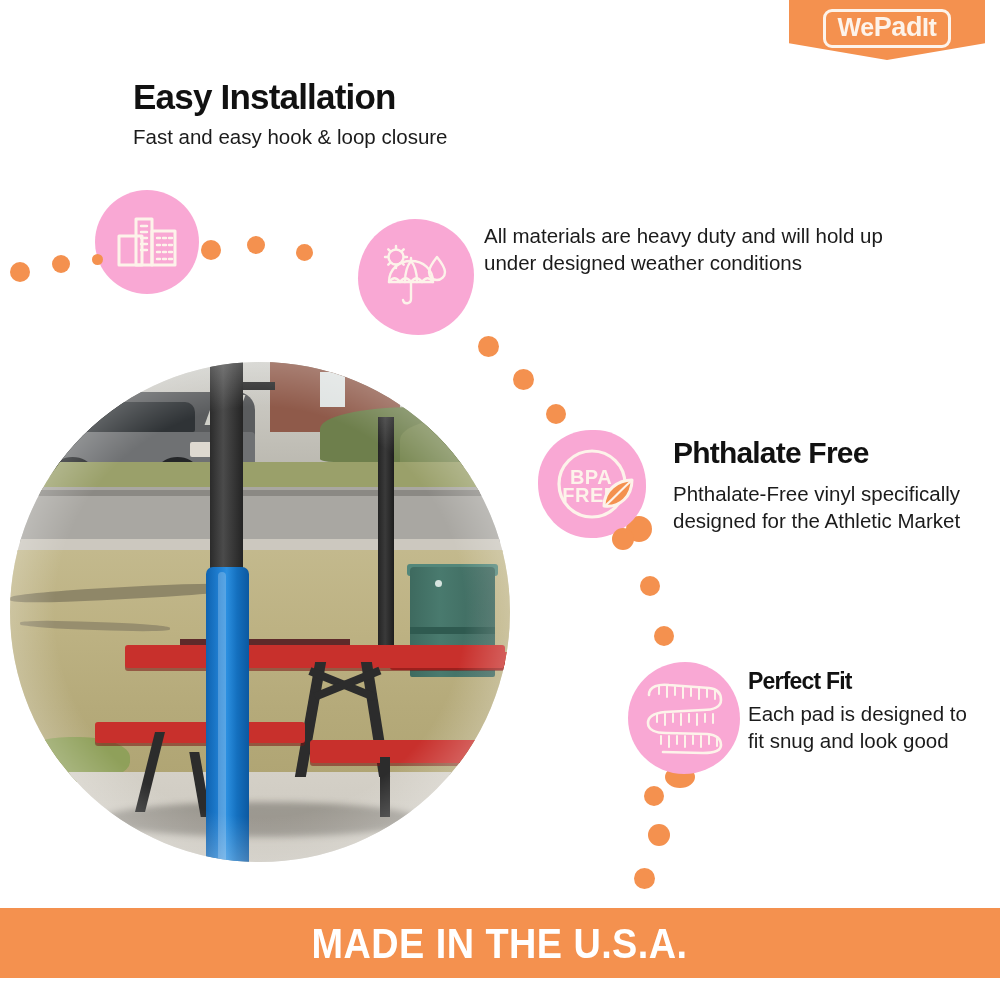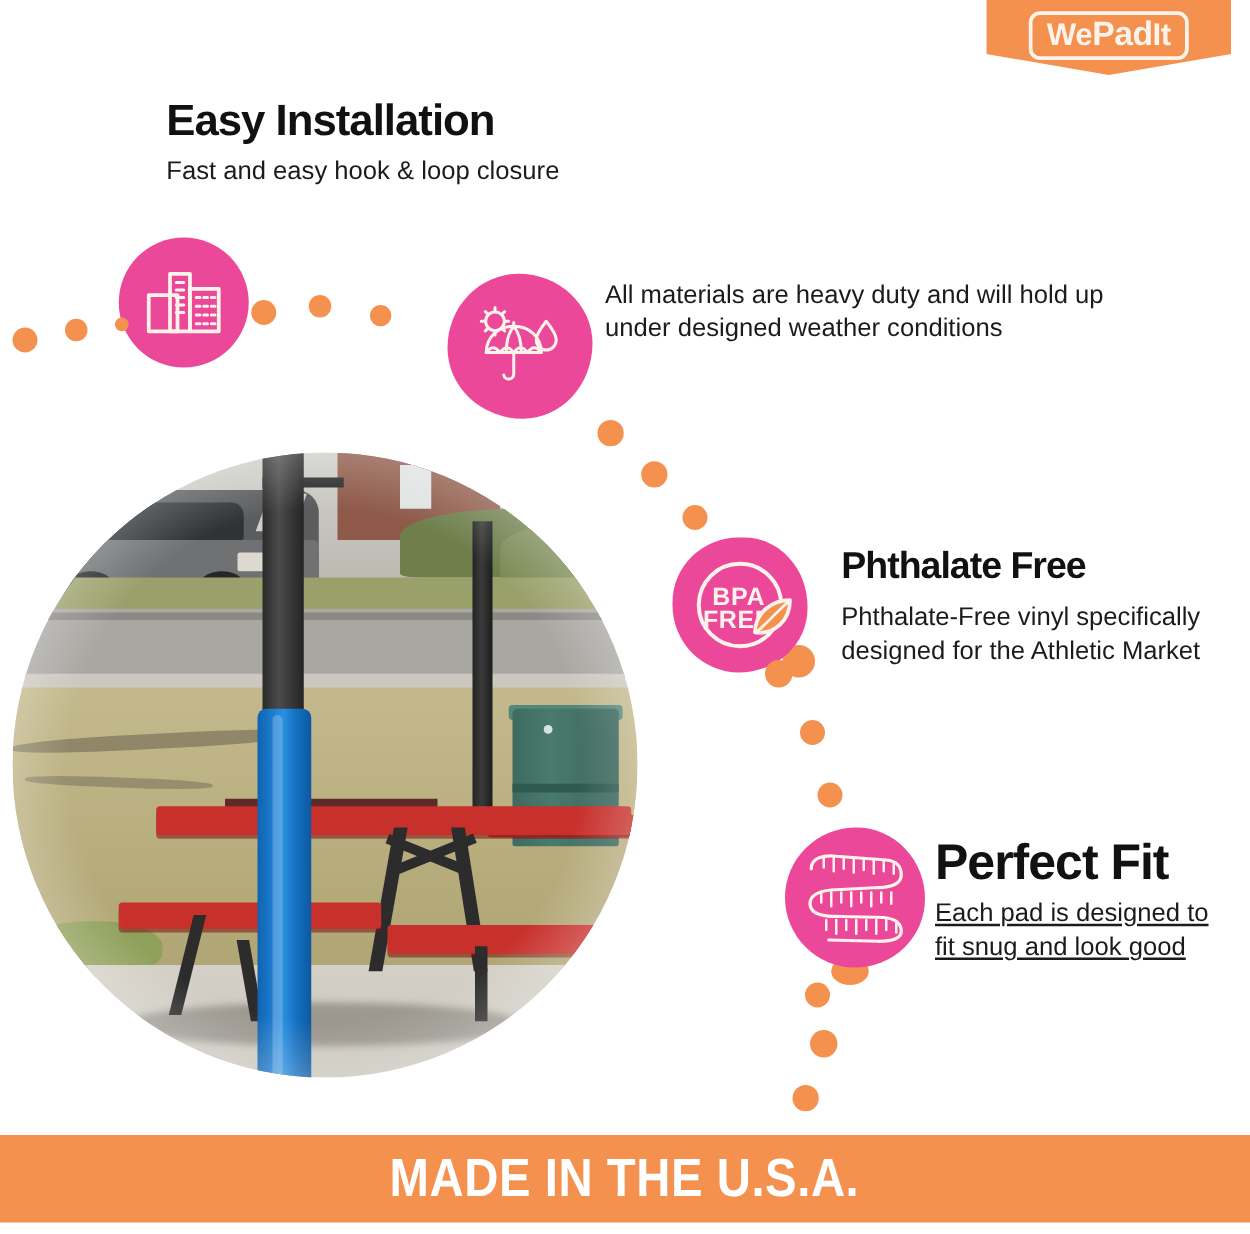--- a/index.html
+++ b/index.html
@@ -56,27 +56,27 @@
 
   #feat-weather { left:484px; top:214px; width:420px; }
   #feat-weather .f-title { font-size:31px; }
   #feat-weather .f-desc  { font-size:20.5px; margin-top:8px; }
 
   #feat-bpa { left:673px; top:438px; width:300px; }
   #feat-bpa .f-title { font-size:30px; }
   #feat-bpa .f-desc  { font-size:20.5px; margin-top:12px; }
 
   #feat-fit { left:748px; top:670px; width:240px; }
-  #feat-fit .f-title { font-size:40px; }
-  #feat-fit .f-desc  { font-size:20.5px; margin-top:7px;text-decoration:underline; }
+  #feat-fit .f-title { font-size:23px; }
+  #feat-fit .f-desc  { font-size:20.5px; margin-top:7px; }
 
   
   .icon-disc {
     position:absolute; border-radius:50%;
-    background:#ec4899;
+    background:#f9a8d4;
     display:flex; align-items:center; justify-content:center;
   }
   .icon-disc svg { display:block; }
 
   #icon-install  { left:95px;  top:190px; width:104px; height:104px; }
   #icon-weather  { left:358px; top:219px; width:116px; height:116px;
                    border-radius:49% 51% 48% 52% / 51% 48% 52% 49%; }
   #icon-bpa      { left:538px; top:430px; width:108px; height:108px;
                    border-radius:50% 48% 52% 50% / 49% 52% 48% 51%; }
   #icon-fit      { left:628px; top:662px; width:112px; height:112px;

